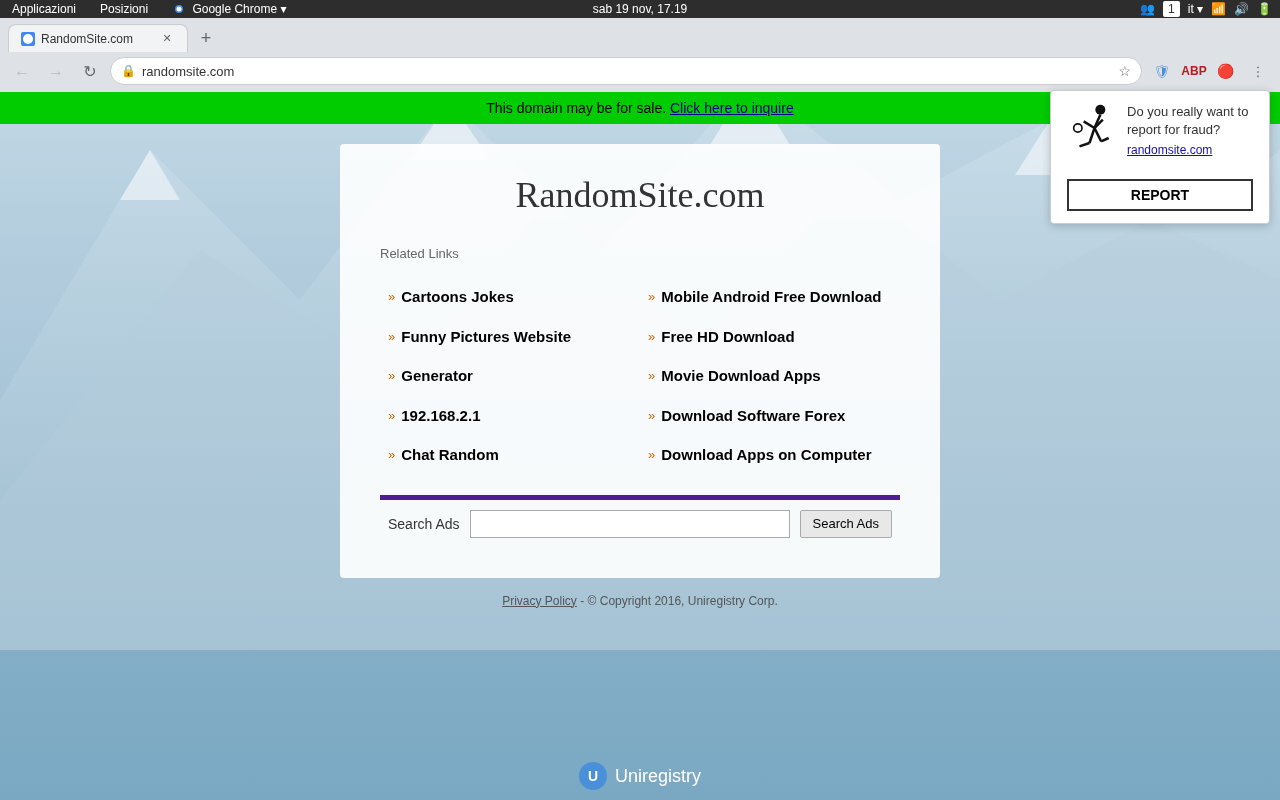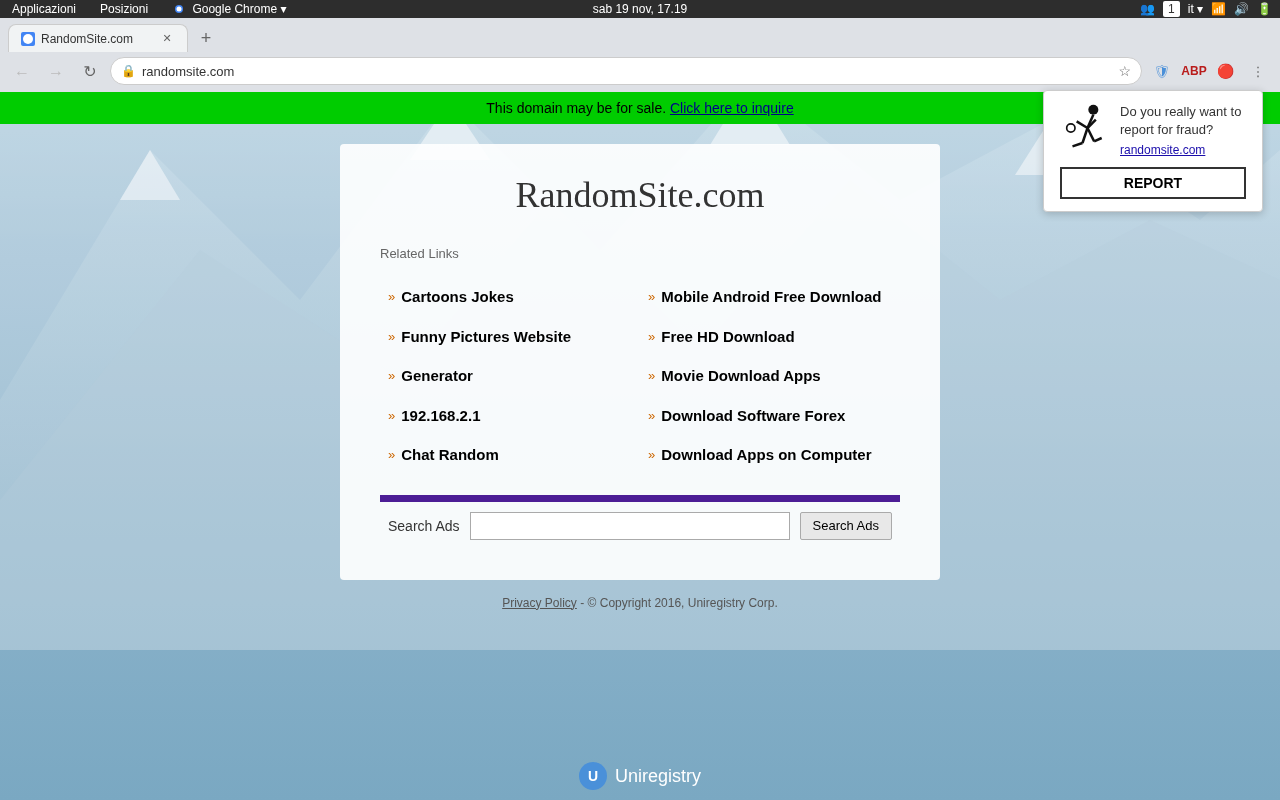--- a/index.html
+++ b/index.html
@@ -150,21 +150,21 @@
       text-decoration: none;
       font-weight: bold;
       cursor: pointer;
       line-height: 1.3;
     }
 
     
     .search-ads-row {
       display: flex; align-items: center; gap: 10px;
       padding: 10px 8px;
-      border-top: 7px solid #4c1d95;
+      border-top: 5px solid #4c1d95;
     }
     .search-ads-label { font-size: 14px; color: #333; }
     .search-ads-input {
       flex: 1;
       height: 28px;
       border: 1px solid #aaa;
       padding: 0 6px;
       font-size: 13px;
       outline: none;
     }
@@ -196,38 +196,38 @@
       z-index: 10;
       display: flex; align-items: center; gap: 8px;
       font-size: 16px;
       color: #fff;
     }
 
     
     .fraud-popup {
       position: fixed;
       top: 90px;
-      right: 17px;
+      right: 10px;
       z-index: 9999;
       background: #fff;
       border: 1px solid #ccc;
       border-radius: 4px;
       padding: 12px 16px;
       width: 220px;
       box-shadow: 0 2px 8px rgba(0,0,0,0.2);
     }
     .fraud-popup-inner { display: flex; align-items: flex-start; gap: 10px; }
     .fraud-icon {
       width: 50px; height: 50px; flex-shrink: 0;
     }
     .fraud-text { font-size: 13px; color: #333; line-height: 1.4; }
     .fraud-site { font-size: 12px; color: #1a0dab; text-decoration: underline; }
     .fraud-report-btn {
       display: block;
-      margin: 10px auto 0 auto;
+      margin: 22px auto 0 auto;
       padding: 6px 20px;
       background: #fff;
       border: 2px solid #333;
       font-size: 14px;
       font-weight: bold;
       cursor: pointer;
       width: 100%;
     }
   </style>
 </head>

